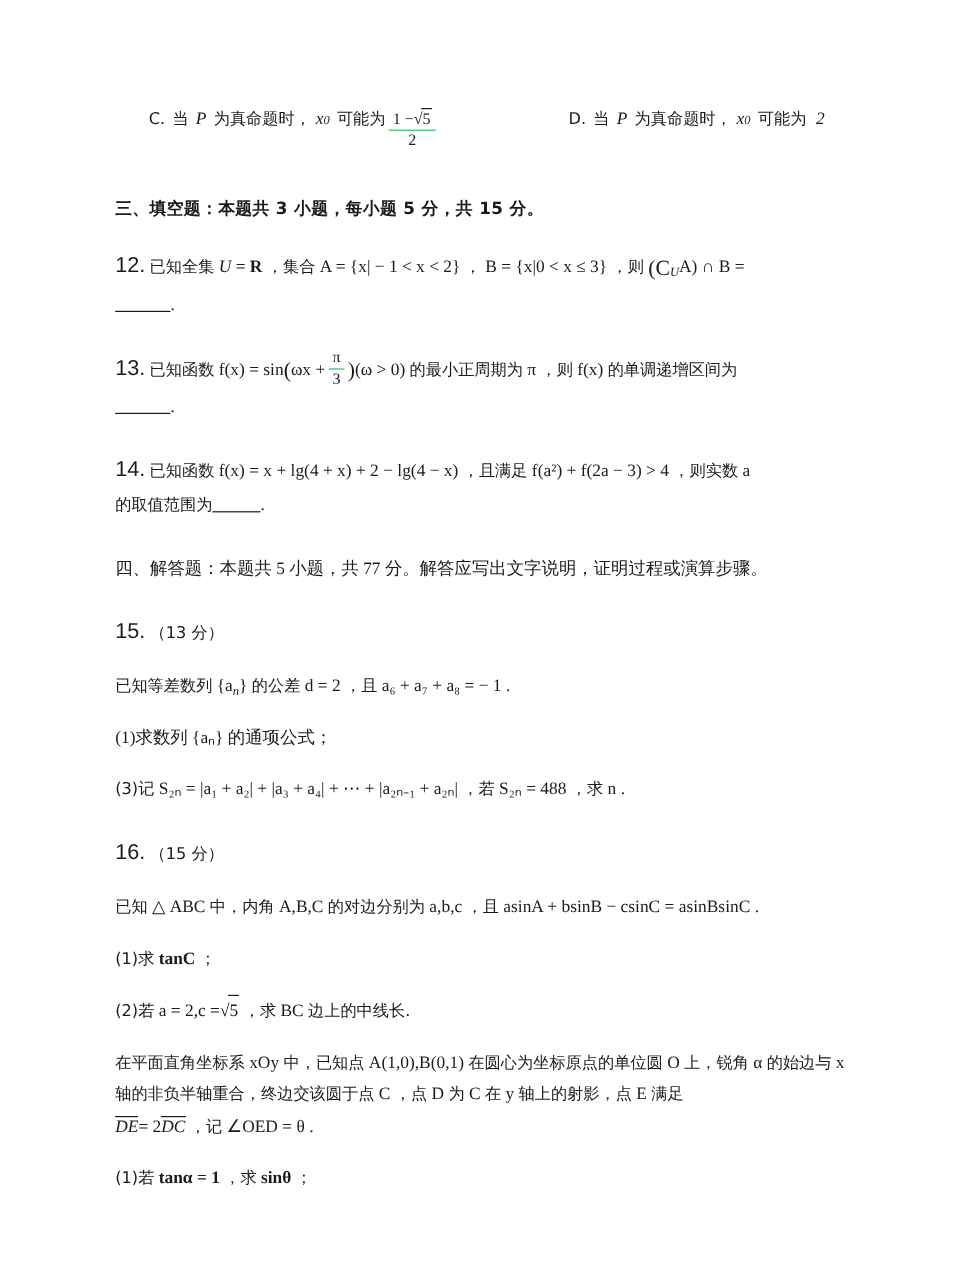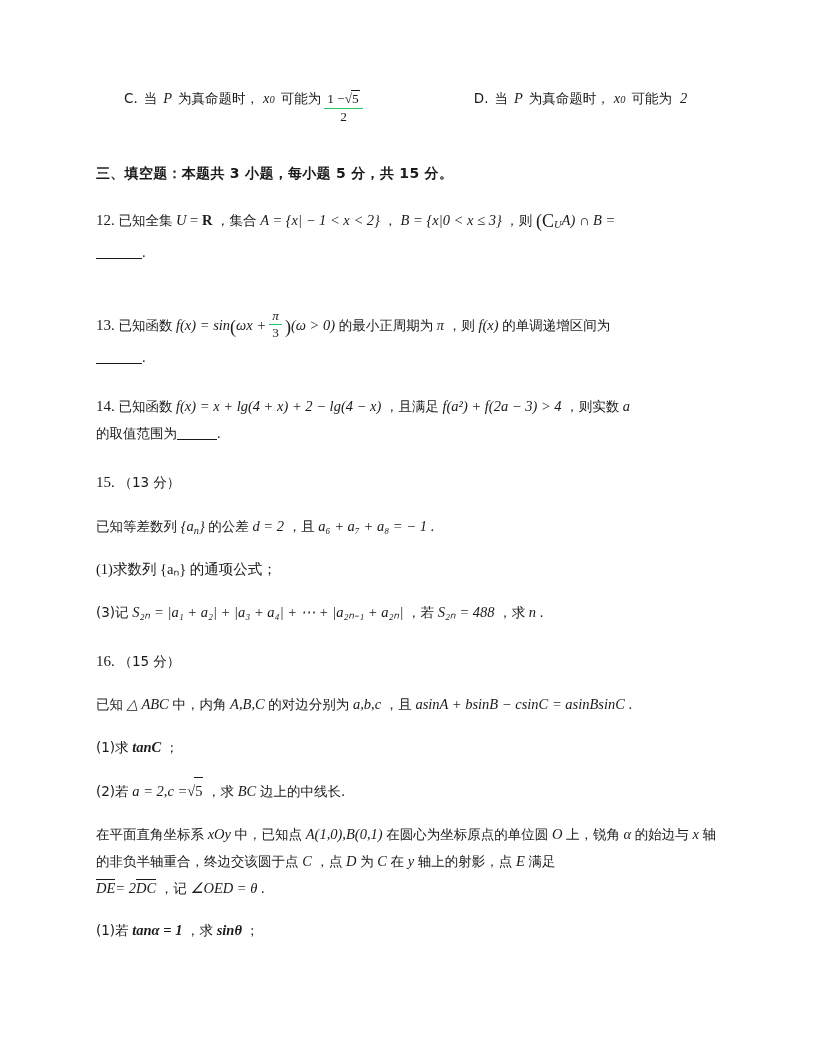--- a/index.html
+++ b/index.html
@@ -103,29 +103,27 @@
     vertical-align: -0.15em;
   }
   .blank.sm {
     width: 40px;
   }
   .idx {
     font-family: "DejaVu Sans", sans-serif;
     font-size: 13.5px;
   }
   .qnum {
-    font-family: Liberation Serif, serif;
-    font-size: 15px;
+    font-family: Liberation Sans, sans-serif;
+    font-size: 18px;
   }
   .bold {
     font-weight: bold;
   }
   .ital {
-    font-style: italic;
-    margin-top: 20px;
   }
   .overline-vec {
     display: inline-block;
     border-top: 1px solid #1a1a1a;
     padding-top: 1px;
     line-height: 1.1;
     font-style: italic;
     text-align: center;
   }
   .nowrap {
@@ -204,20 +202,21 @@
     <span class="cn">已知函数</span>
     <span class="ital nowrap">f(x) = x + lg(4 + x) + 2 − lg(4 − x)</span>
     <span class="cn">，且满足</span>
     <span class="ital nowrap">f(a²) + f(2a − 3) &gt; 4</span>
     <span class="cn">，则实数</span>
     <span class="ital">a</span>
     <br>
     <span class="cn">的取值范围为</span><span class="blank sm"></span><span>.</span>
   </div>
 
+  <div class="para" style="margin-top:26px">四、解答题：本题共 5 小题，共 77 分。解答应写出文字说明，证明过程或演算步骤。</div>
 
   <div class="para">
     <span class="qnum">15.</span>
     <span class="cn">（13 分）</span>
   </div>
   <div class="para tight">
     <span class="cn">已知等差数列</span>
     <span class="nowrap"><span class="ital">{a</span><span class="sub">n</span><span class="ital">}</span></span>
     <span class="cn">的公差</span>
     <span class="ital">d = 2</span>

